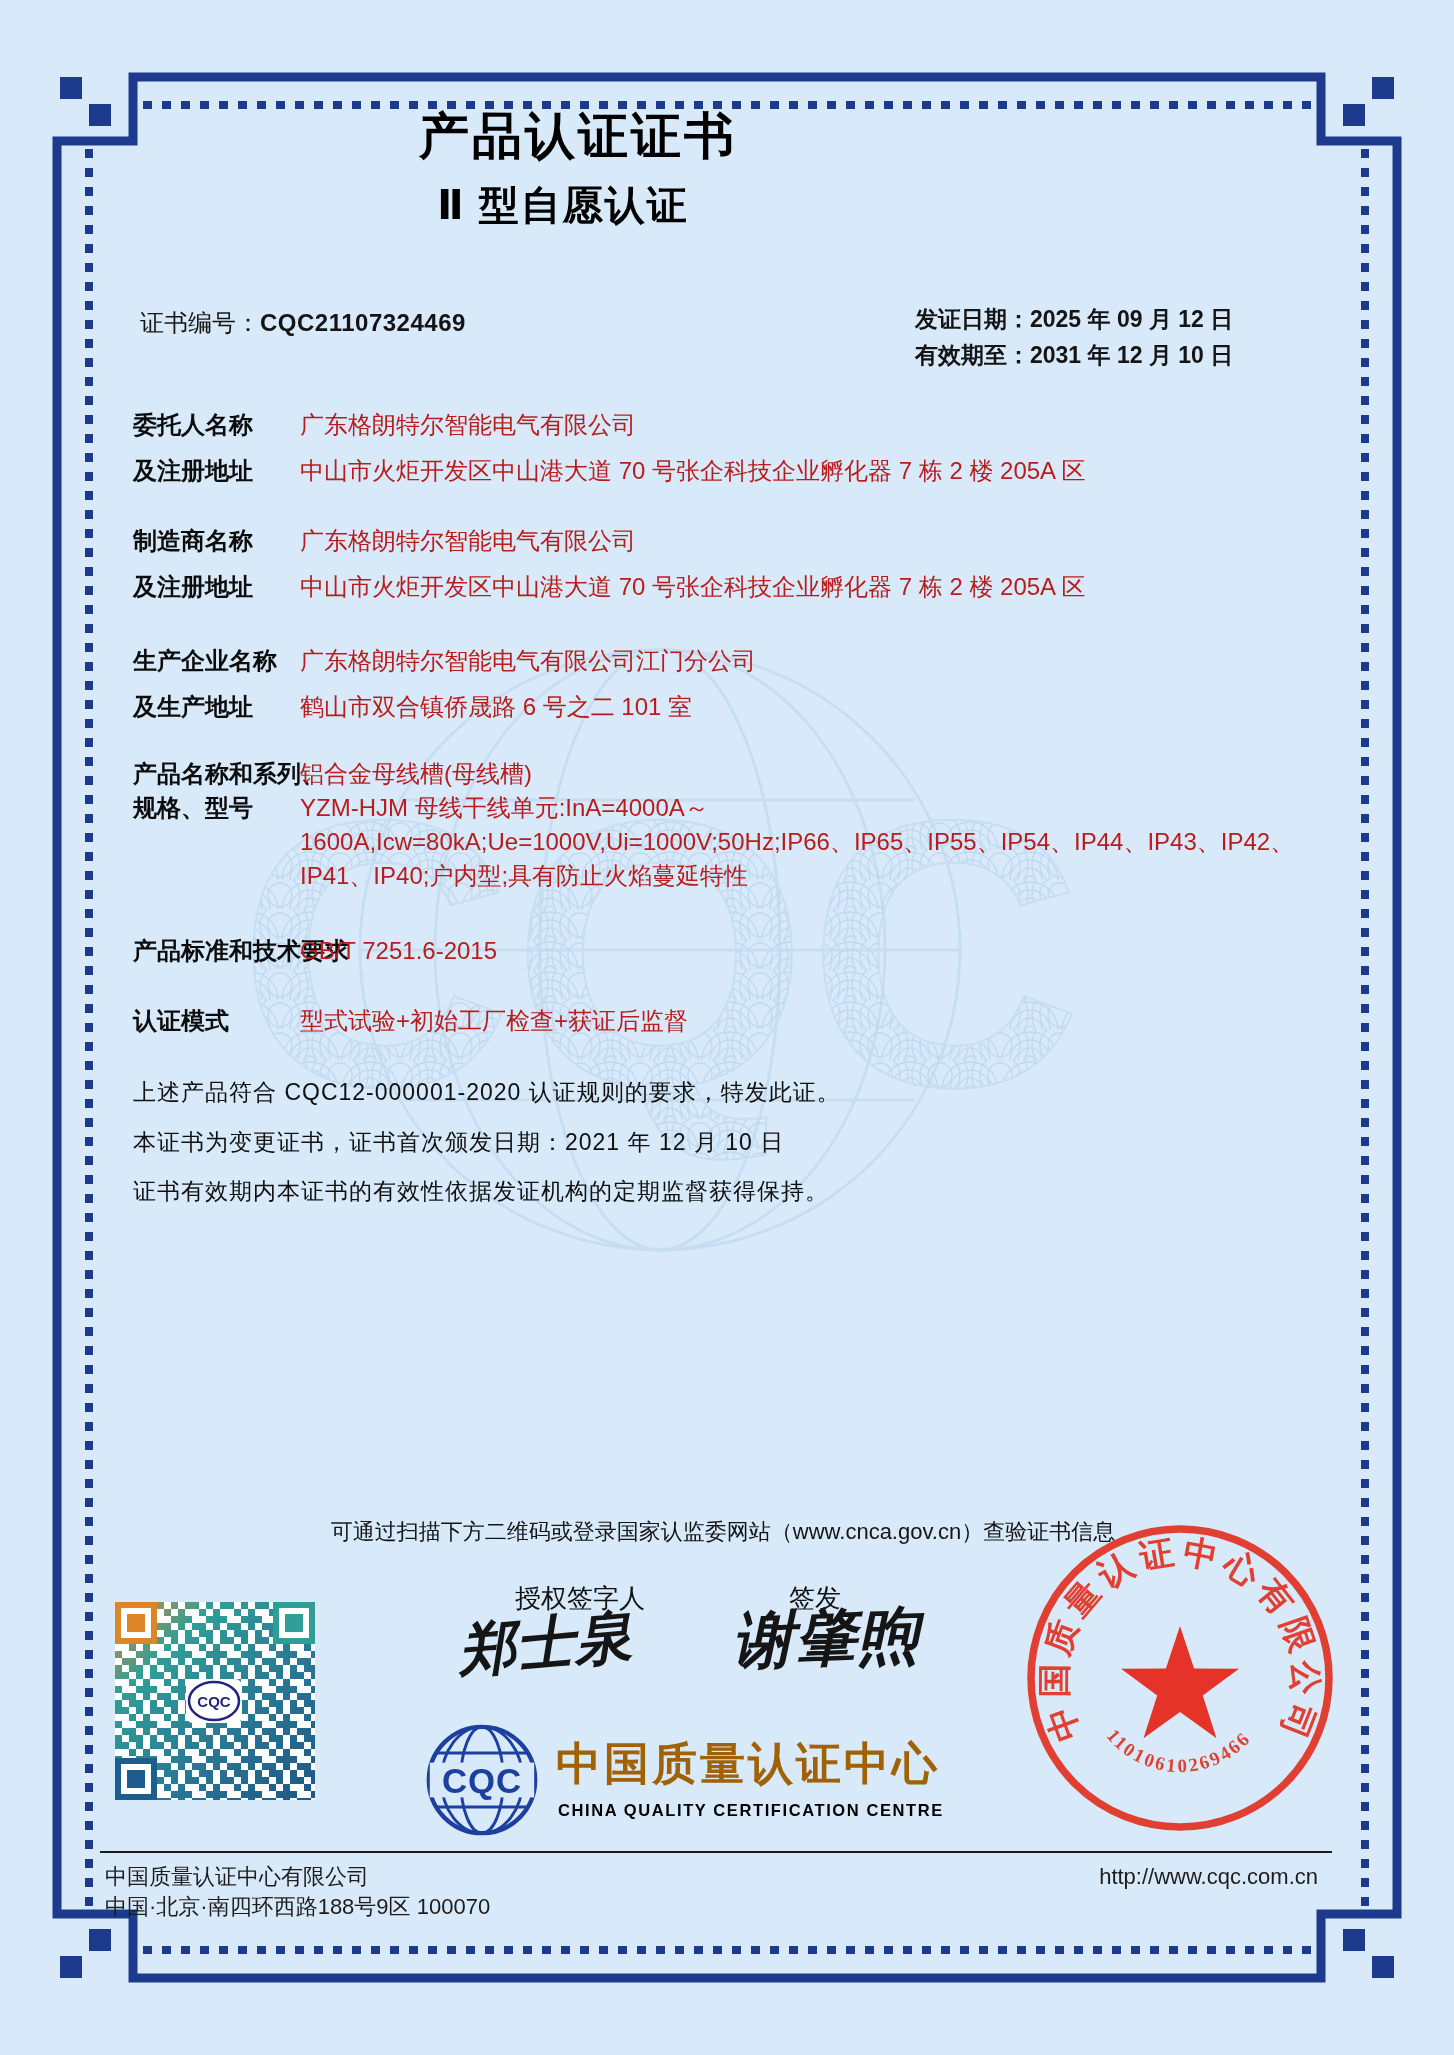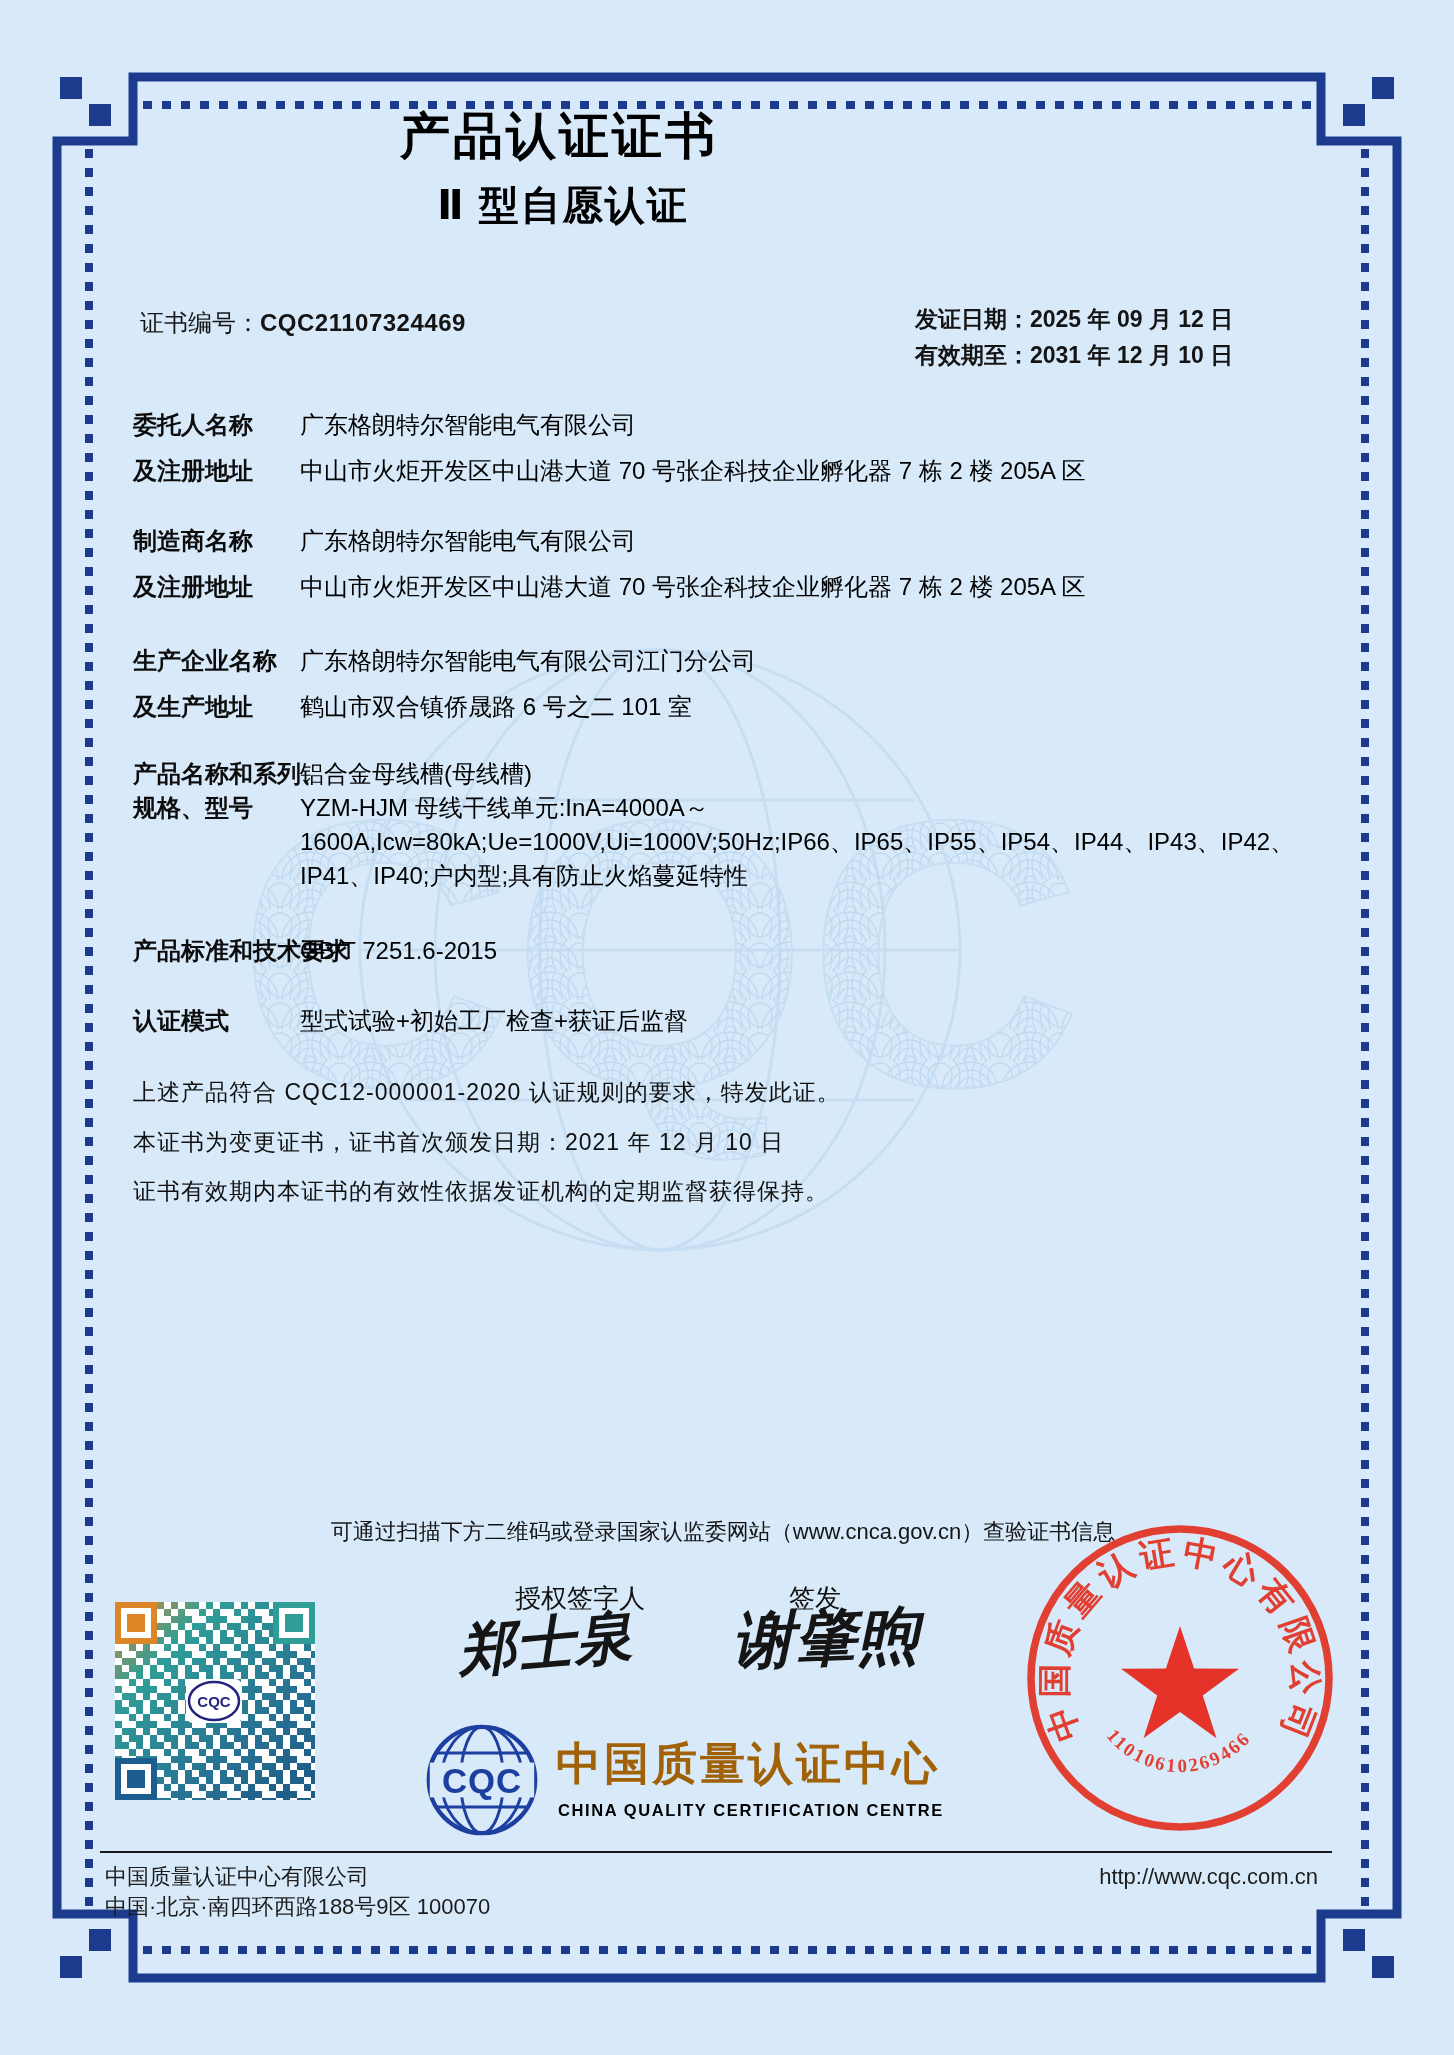--- a/index.html
+++ b/index.html
@@ -7,39 +7,39 @@
     position:relative; width:1454px; height:2055px;
     background:#d8eafa; overflow:hidden;
     font-family:"Liberation Sans","DejaVu Sans",sans-serif;
     color:#141414;
   }
   .abs{position:absolute;}
   svg{display:block;}
   .noint{user-select:none;}
 
   
-  .title{left:129px; top:104px; width:860px; text-align:center;
+  .title{left:148px; top:104px; width:860px; text-align:center;
          font-size:50px; font-weight:bold; letter-spacing:3px; line-height:64px; color:#000;}
   .subtitle{left:133px; top:176px; width:860px; text-align:center;
          font-size:40px; font-weight:bold; letter-spacing:2px; line-height:58px; color:#000;}
 
   
   .kai{font-family:Liberation Sans, sans-serif;}
   .meta-left{left:140px; top:303px; font-size:24px; line-height:40px;}
   .meta-left .num{font-weight:bold; letter-spacing:.5px;}
   .meta-right{left:915px; top:301px; font-size:23px; line-height:36px; font-weight:bold;}
 
   
   .fieldblock{position:absolute; left:0; width:1454px;}
   .fb-labels{position:absolute; left:133px; top:0;}
   .fb-values{position:absolute; left:300px; top:0; width:1010px;}
   .lh46 > div{line-height:46px;}
   .lh34 > div{line-height:34px;}
   .flabel{font-weight:bold; font-size:24px; color:#0c0c0c;}
-  .fvalue{font-size:24px; color:#000000;}
+  .fvalue{font-size:24px; color:#b91c1c;}
 
   
   .stmt{left:133px; font-size:23px; line-height:40px; letter-spacing:1px; color:#101010;}
 
   
   .verify{left:133px; top:1512px; width:1180px; text-align:center; font-size:22px; line-height:40px;}
   .signlabel{font-size:26px; line-height:40px; color:#111; text-align:center;}
   .signname{font-family:"DejaVu Serif","Liberation Serif",serif; font-style:italic; font-weight:bold; color:#151515;}
 
   

